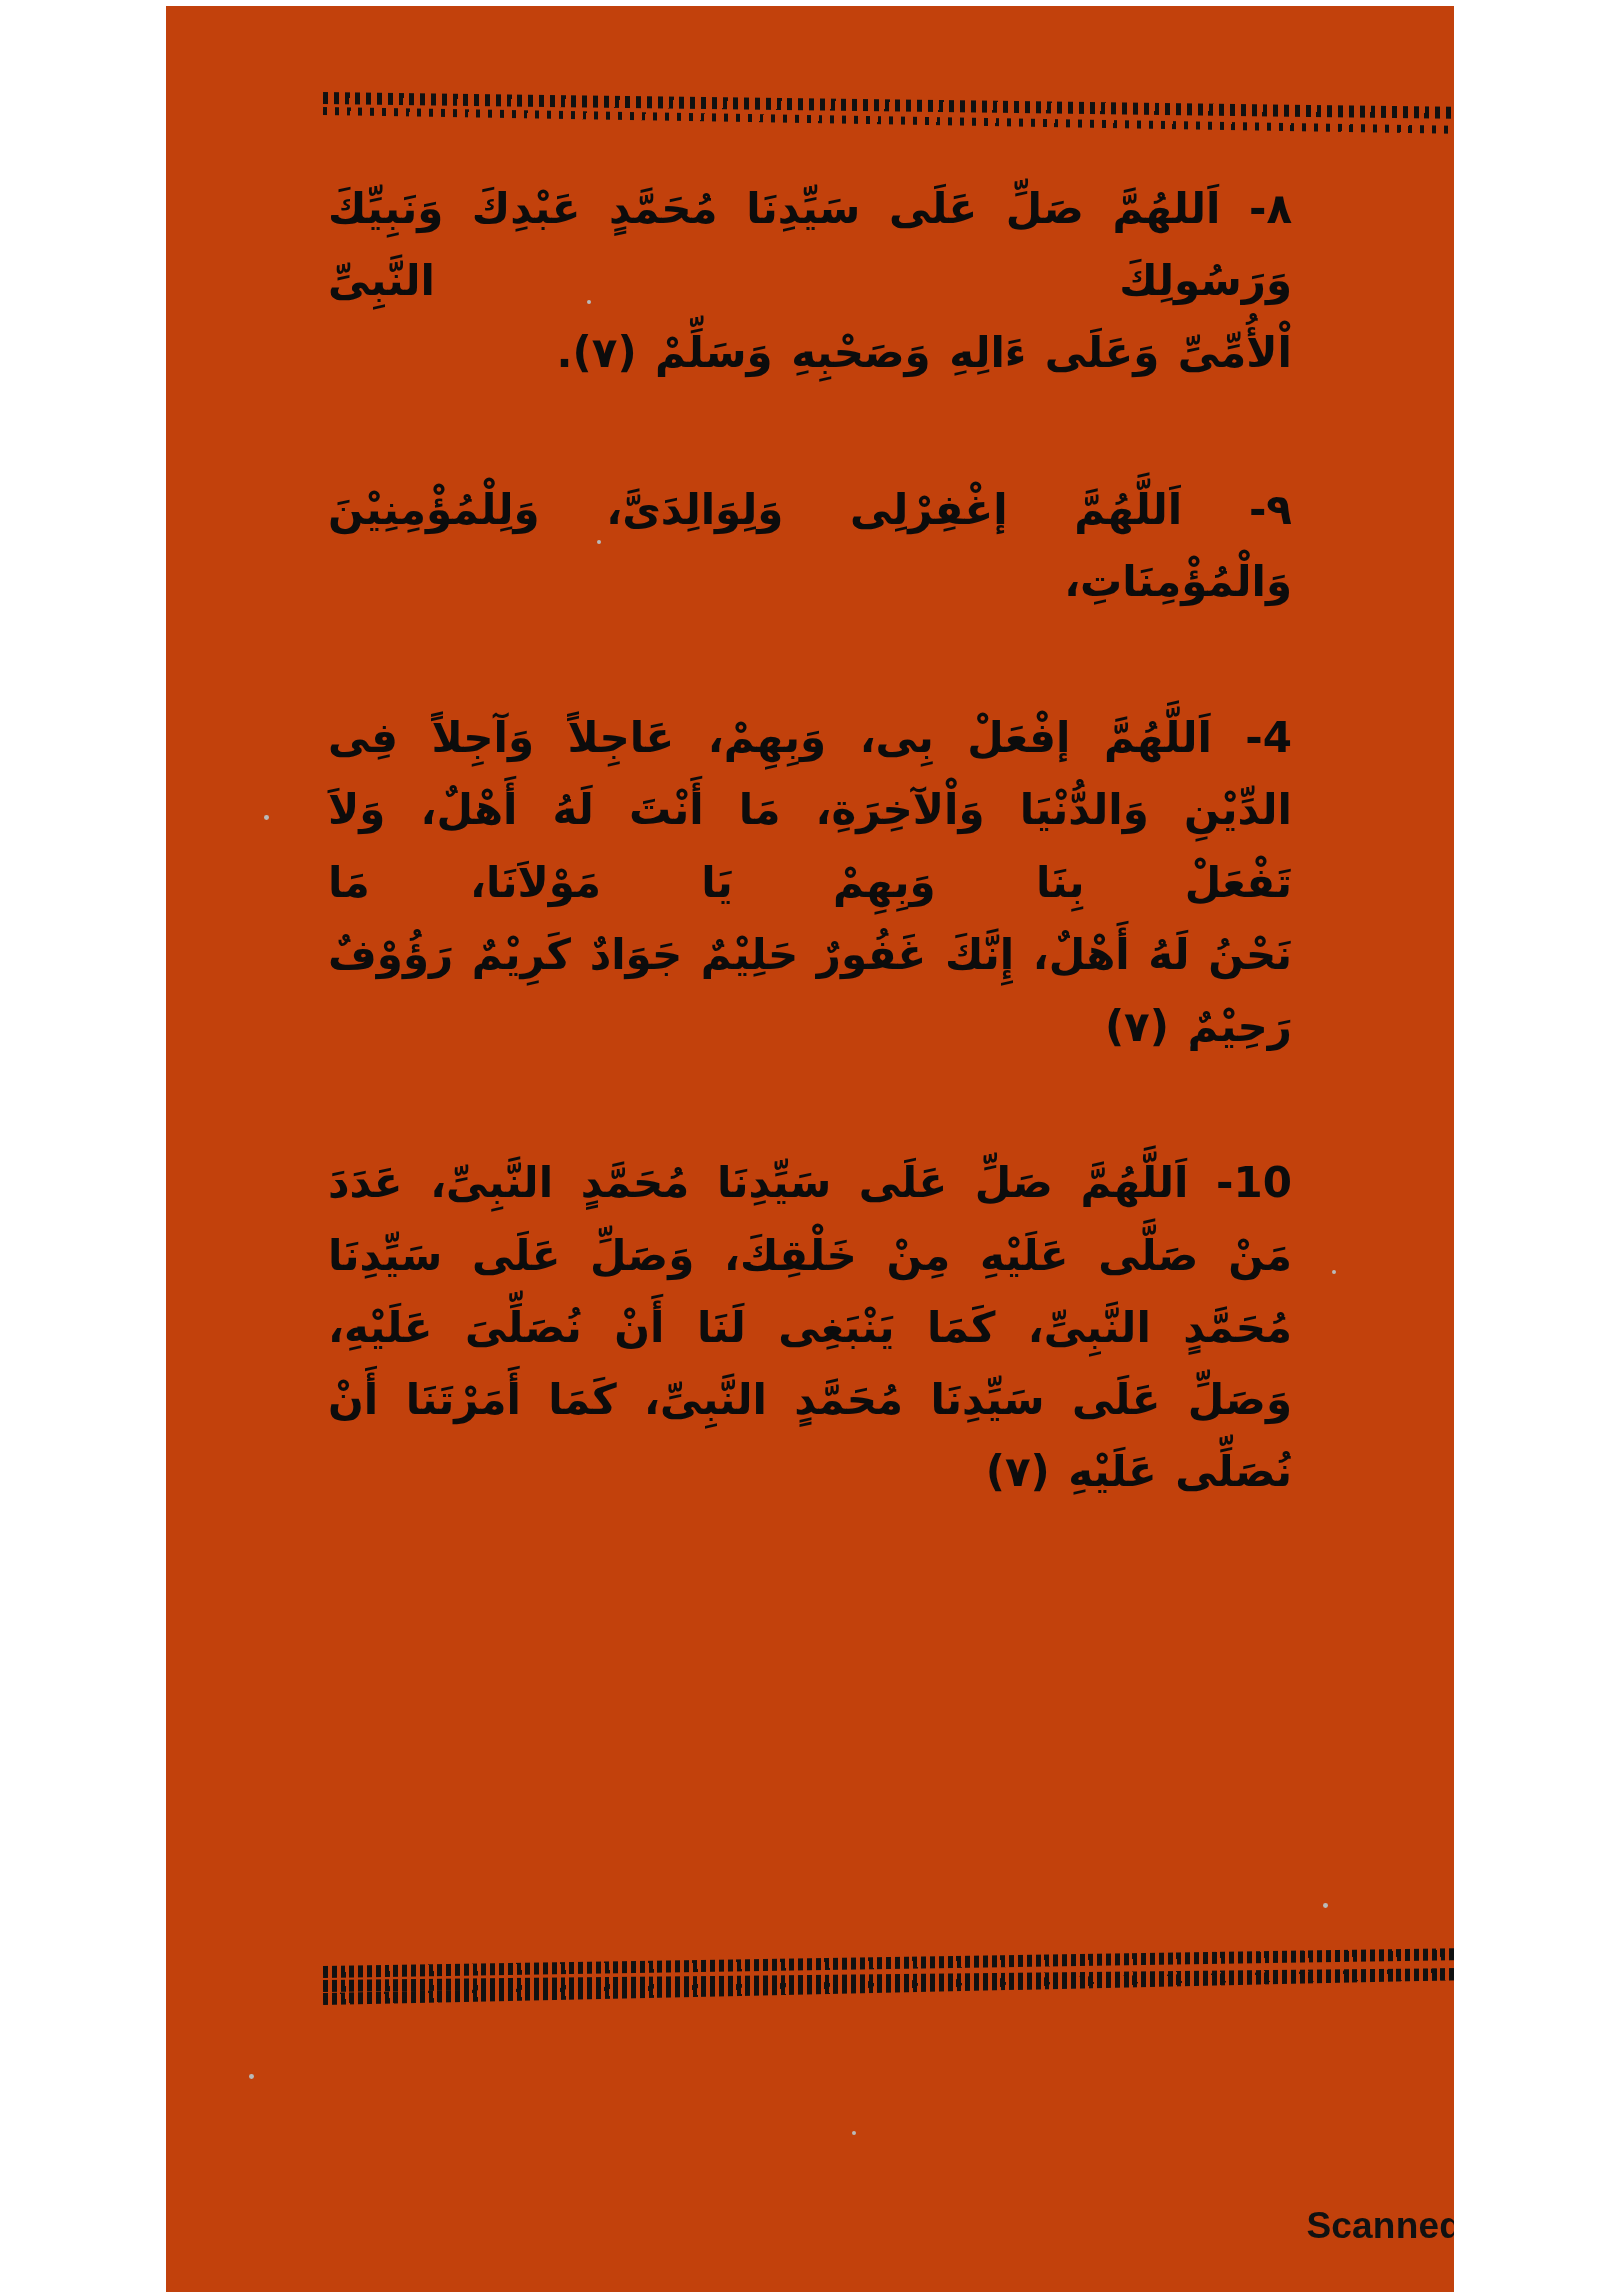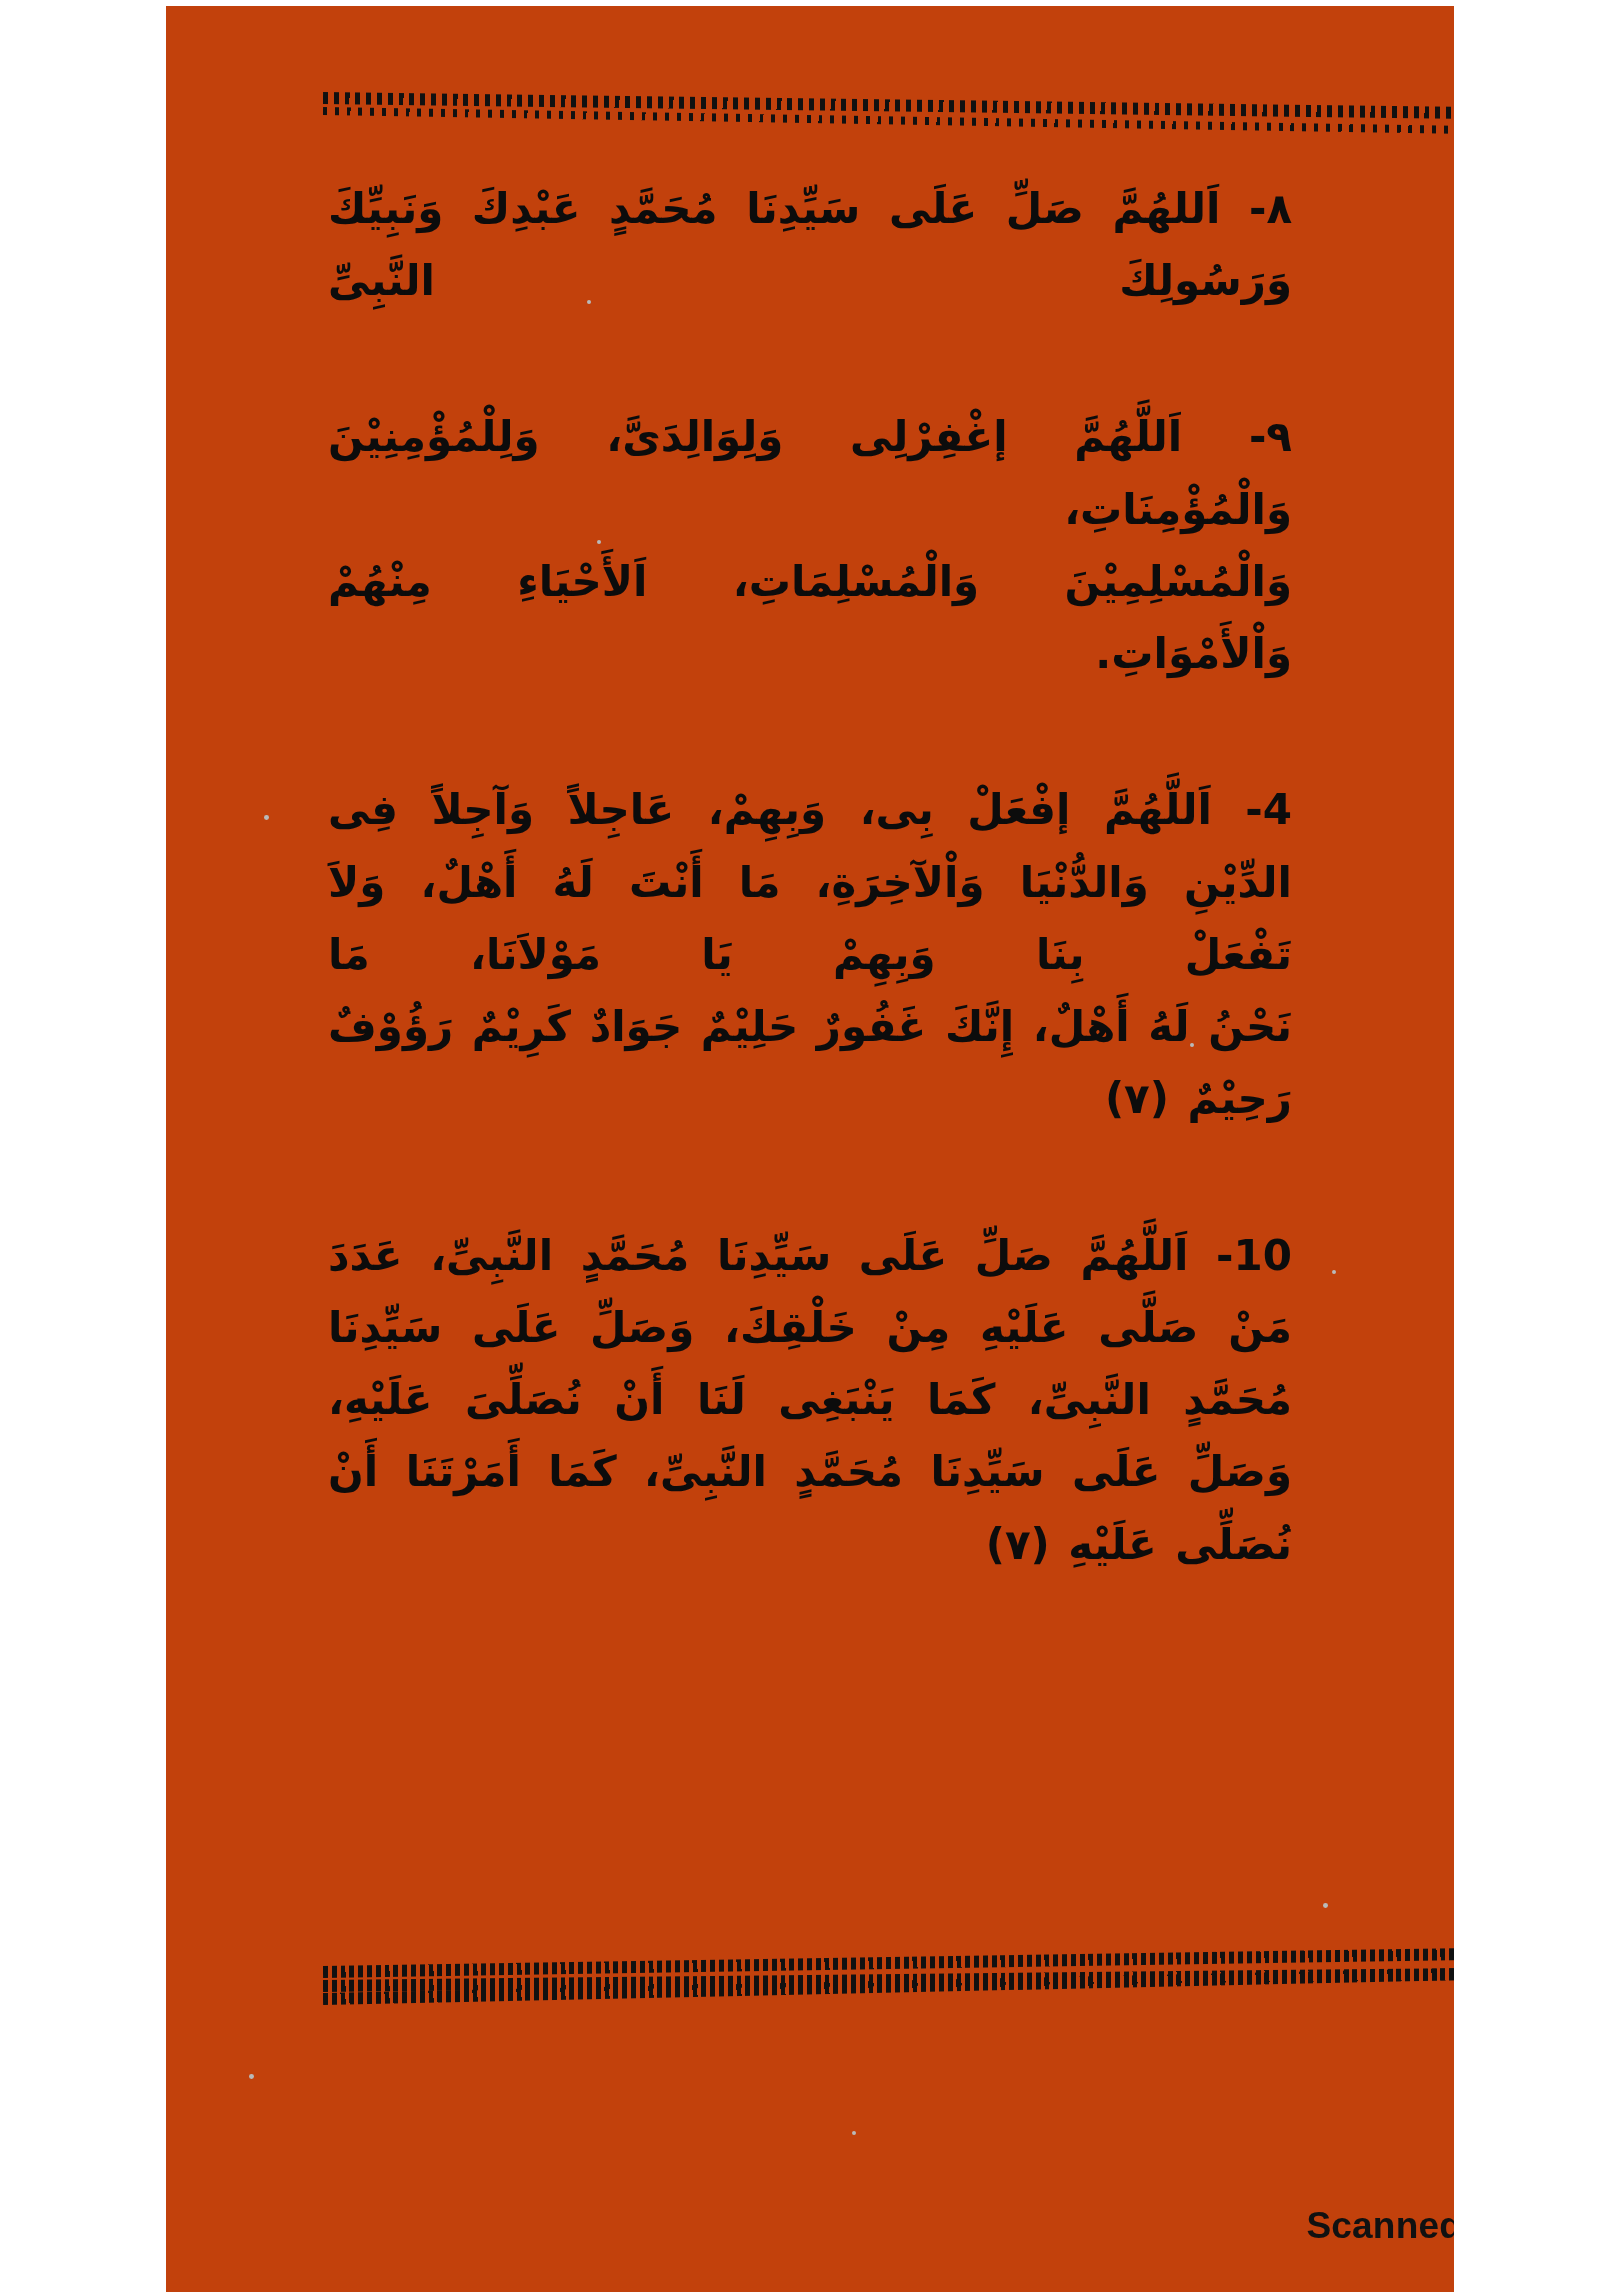--- a/index.html
+++ b/index.html
@@ -149,28 +149,28 @@
   <div class="ornament ornament-top">
     <div class="orn-row r1"></div>
     <div class="orn-row r2"></div>
   </div>
 
   <div class="content">
 
     <div class="entry">
       <span class="num">٨-</span>
       <span>اَللهُمَّ صَلِّ عَلَى سَيِّدِنَا مُحَمَّدٍ عَبْدِكَ وَنَبِيِّكَ وَرَسُولِكَ النَّبِىِّ</span>
+      <div class="tail">
+        <span>اْلأُمِّىِّ وَعَلَى ءَالِهِ وَصَحْبِهِ وَسَلِّمْ (٧).</span>
+      </div>
     </div>
 
     <div class="entry">
       <span class="num">٩-</span>
       <span>اَللَّهُمَّ إغْفِرْلِى وَلِوَالِدَىَّ، وَلِلْمُؤْمِنِيْنَ وَالْمُؤْمِنَاتِ،</span>
-      <div class="tail">
-        <span>وَالْمُسْلِمِيْنَ وَالْمُسْلِمَاتِ، اَلأَحْيَاءِ مِنْهُمْ وَاْلأَمْوَاتِ.</span>
-      </div>
     </div>
 
     <div class="entry">
       <span class="num">4-</span>
       <span>اَللَّهُمَّ إفْعَلْ بِى، وَبِهِمْ، عَاجِلاً وَآجِلاً فِى الدِّيْنِ وَالدُّنْيَا</span>
       <span>وَاْلآخِرَةِ، مَا أَنْتَ لَهُ أَهْلٌ، وَلاَ تَفْعَلْ بِنَا وَبِهِمْ يَا مَوْلاَنَا، مَا</span>
       <div class="tail">
         <span>نَحْنُ لَهُ أَهْلٌ، إِنَّكَ غَفُورٌ حَلِيْمٌ جَوَادٌ كَرِيْمٌ رَؤُوْفٌ رَحِيْمٌ (٧)</span>
       </div>
     </div>

